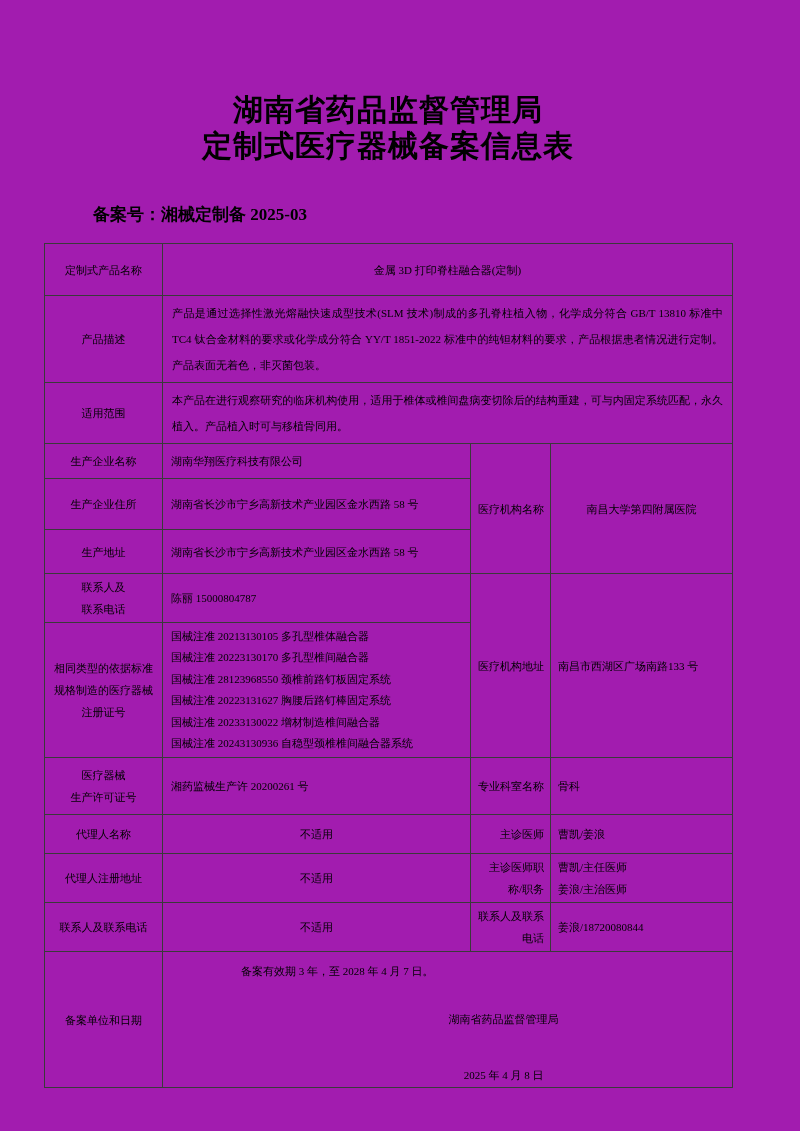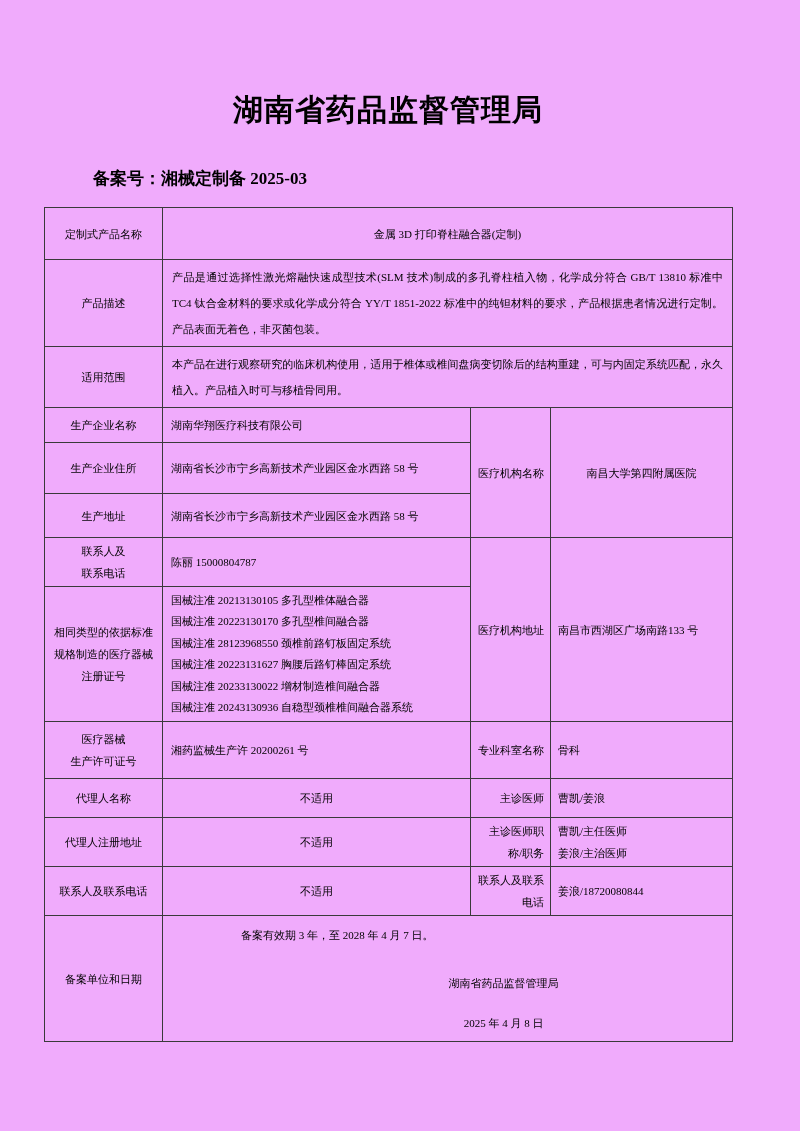--- a/index.html
+++ b/index.html
@@ -3,21 +3,21 @@
 <meta charset="utf-8">
 <style>
   * { margin: 0; padding: 0; box-sizing: border-box; }
   html, body { background: #ffffff; }
   body {
     width: 800px; height: 1131px;
     font-family: "Liberation Serif", "DejaVu Serif", serif;
     color: #111;
     position: relative;
   }
-  .page { position: absolute; inset: 0; background: #f0abfc; }
+  .page { position: absolute; inset: 0; background: #a21caf; }
   .content { margin: 0 44px; width: 688px; }
 
   .title-block { padding-top: 92px; text-align: center; }
   .title-line {
     font-size: 30px; font-weight: 700; line-height: 36px;
     letter-spacing: 1px; color: #000;
   }
 
   .record-line {
     margin: 39px 0 16px 49px;
@@ -45,30 +45,31 @@
   td.just {
     text-align: justify; text-justify: inter-ideograph;
     line-height: 26px; padding: 4px 9px 4px 9px;
   }
   td.certs { line-height: 21.4px; padding: 3px 8px; text-align: left; margin-top: 40px; }
 
   td.filing-cell { vertical-align: top; padding: 7px 8px 0 8px; }
   .filing-validity { text-align: left; padding-left: 70px; line-height: 24px; }
   .filing-center { text-align: center; padding-left: 112px; line-height: 24px; }
   .filing-authority { margin-top: 24px; }
-  .filing-date { margin-top: 16px; }
+  .filing-date { margin-top: 32px; }
 </style>
 </head>
 <body>
 
 <div class="page">
   <div class="content">
 
     <div class="title-block">
       <div class="title-line">湖南省药品监督管理局</div>
+      <div class="title-line">定制式医疗器械备案信息表</div>
     </div>
 
     <div class="record-line"><span>备案号：</span><span>湘械定制备 2025-03</span></div>
 
     <table class="filing">
       <colgroup>
         <col style="width:118px">
           <col style="width:308px">
           <col style="width:80px">
           <col style="width:182px">

